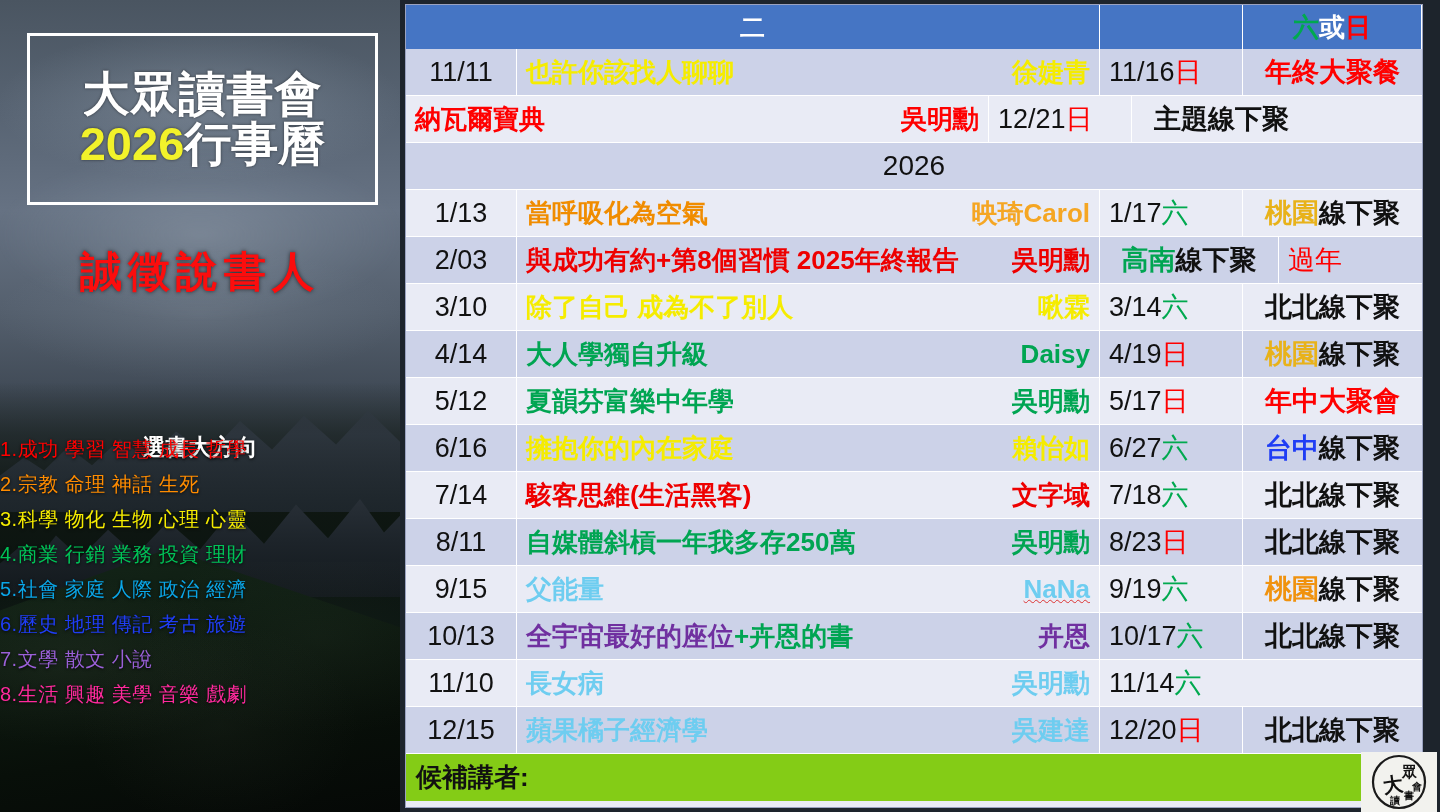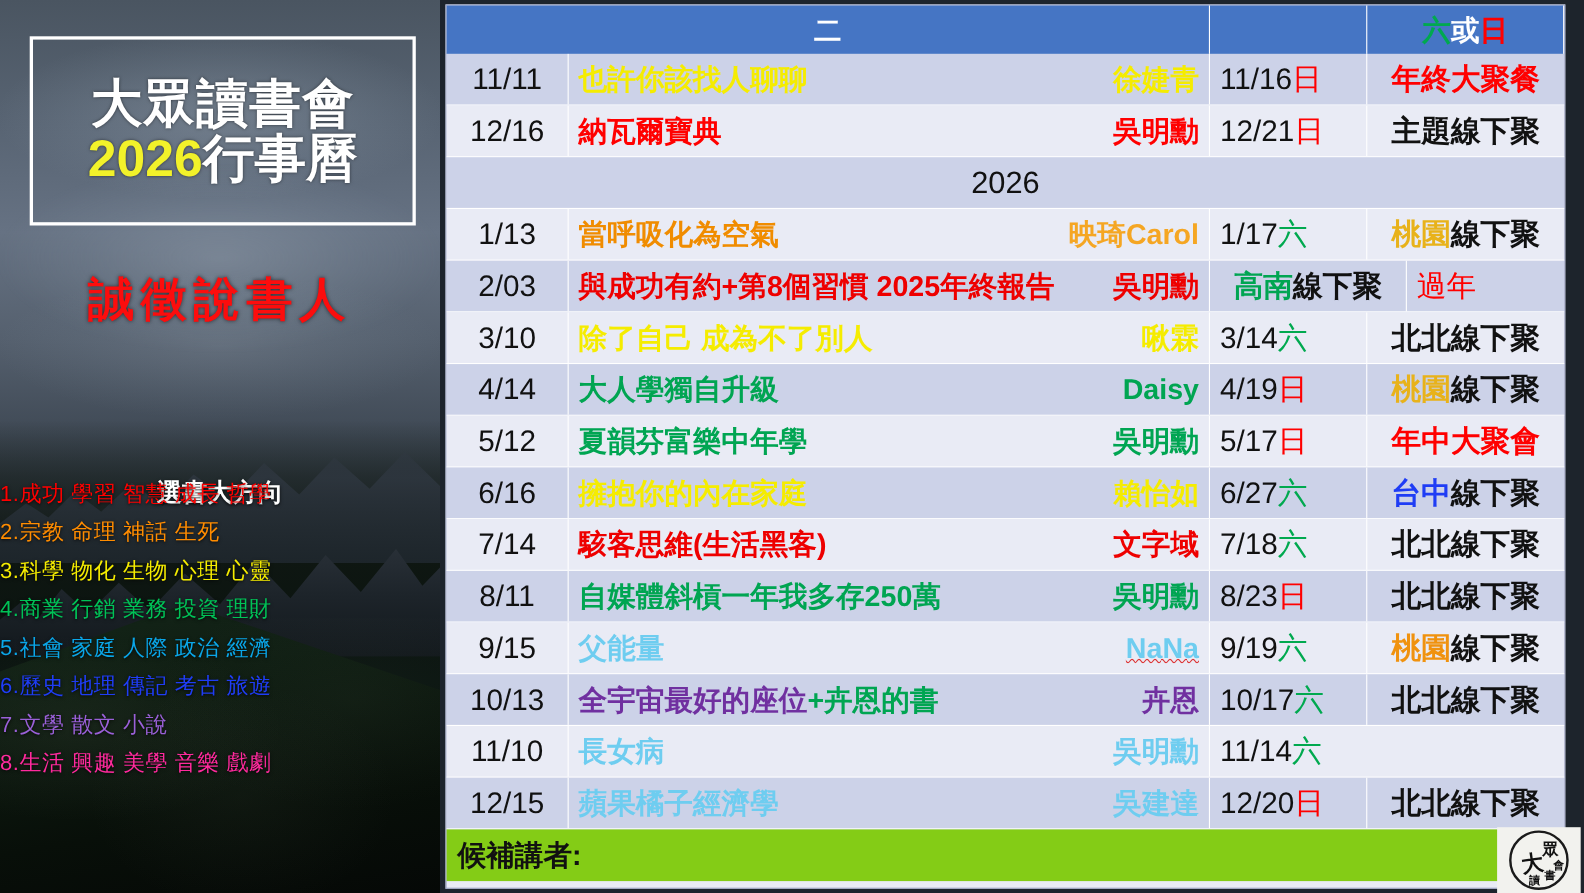--- a/index.html
+++ b/index.html
@@ -201,21 +201,20 @@
         </div>
         <div class="cell c-wk">
           <span style="color: rgb(17, 17, 17);">11/16</span>
           <span style="color: rgb(255, 0, 0);">日</span>
         </div>
         <div class="cell c-loc">
           <span style="font-weight: bold;"><span style="color: rgb(255, 0, 0);">年終大聚餐</span></span>
         </div>
       </div>
       <div class="row datarow norm">
-        <div class="cell c-date">12/16</div>
         <div class="cell c-main">
           <div class="c-main-inner">
             <span class="book" style="color: rgb(255, 0, 0);">納瓦爾寶典</span>
             <span class="spk" style="color: rgb(255, 0, 0);">吳明勳</span>
           </div>
         </div>
         <div class="cell c-wk">
           <span style="color: rgb(17, 17, 17);">12/21</span>
           <span style="color: rgb(255, 0, 0);">日</span>
         </div>

